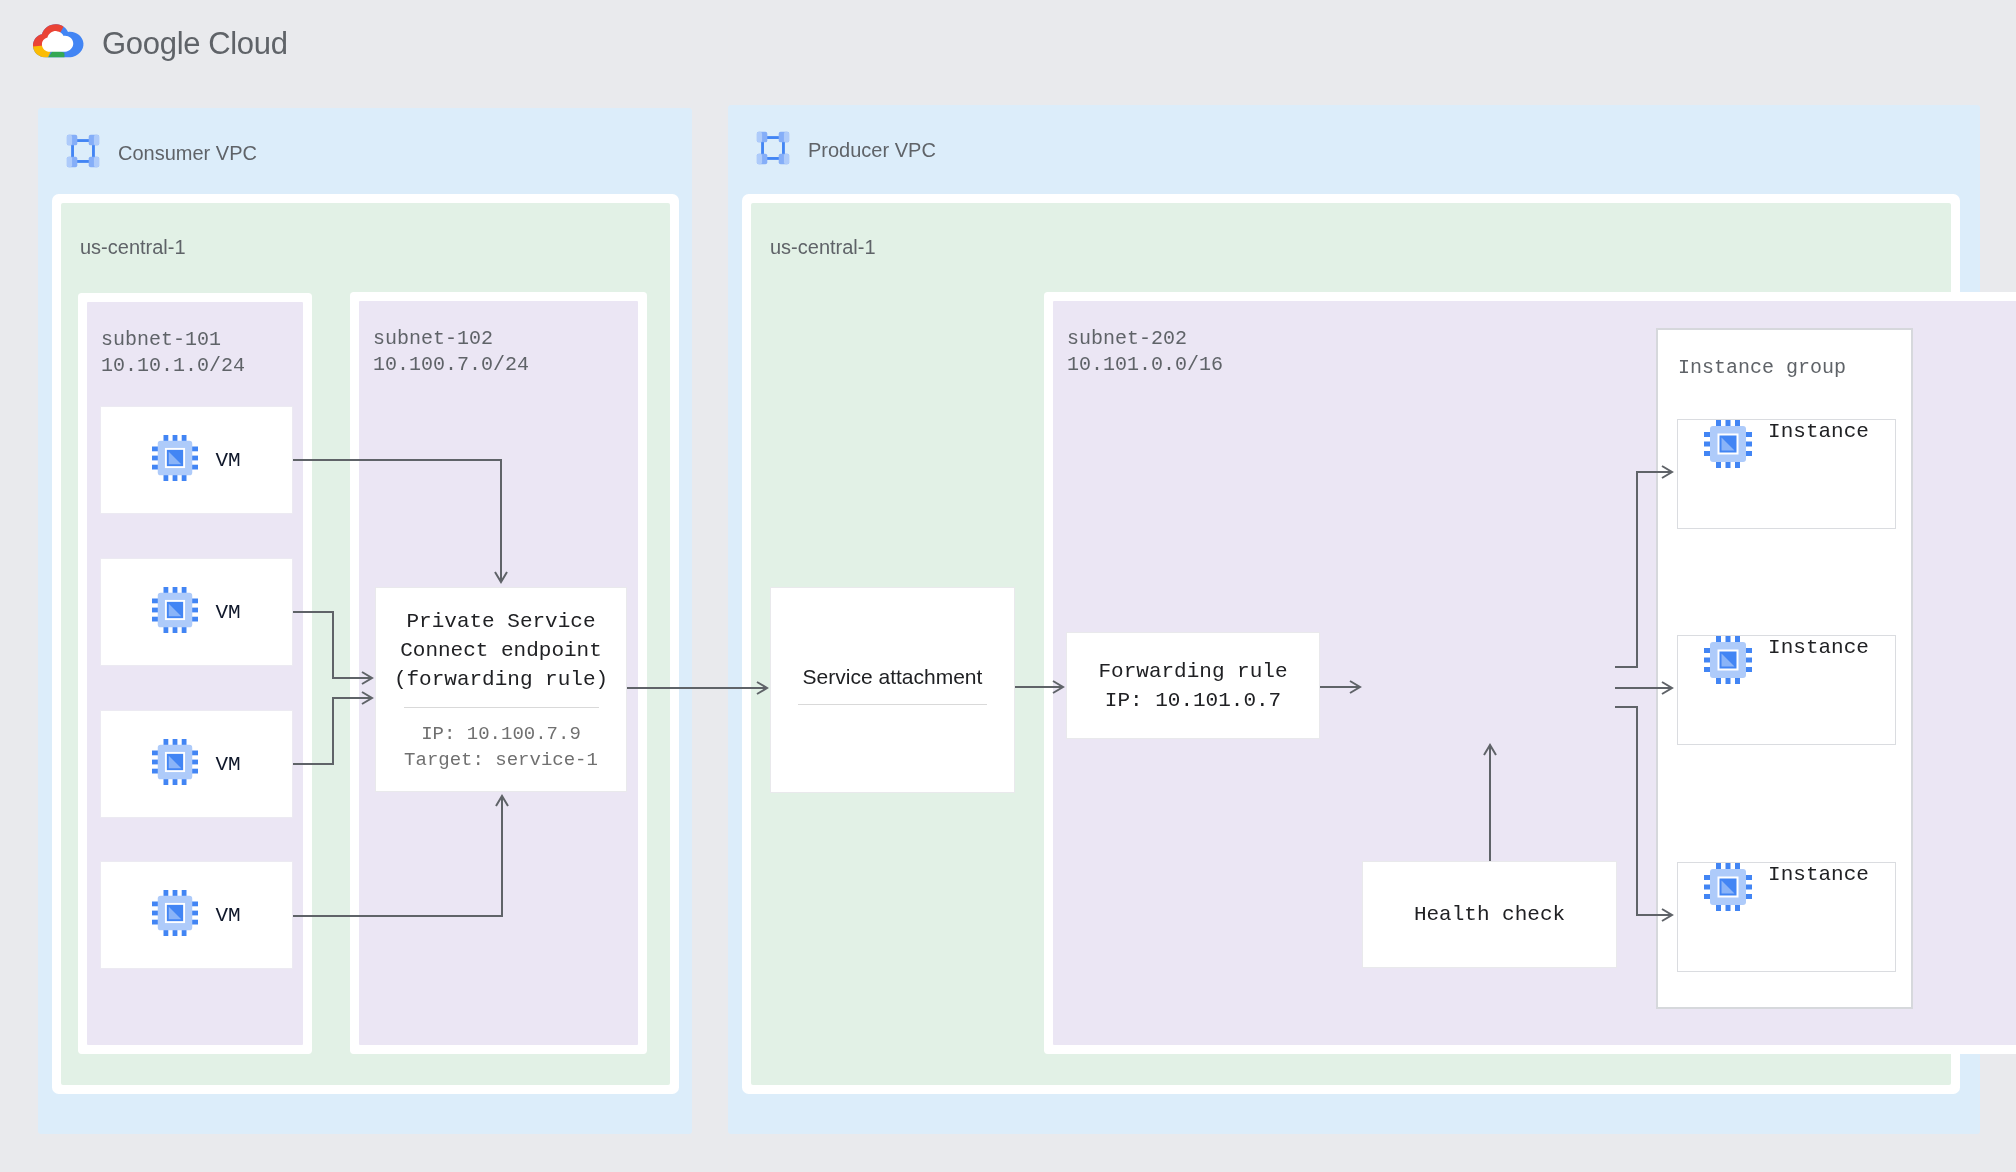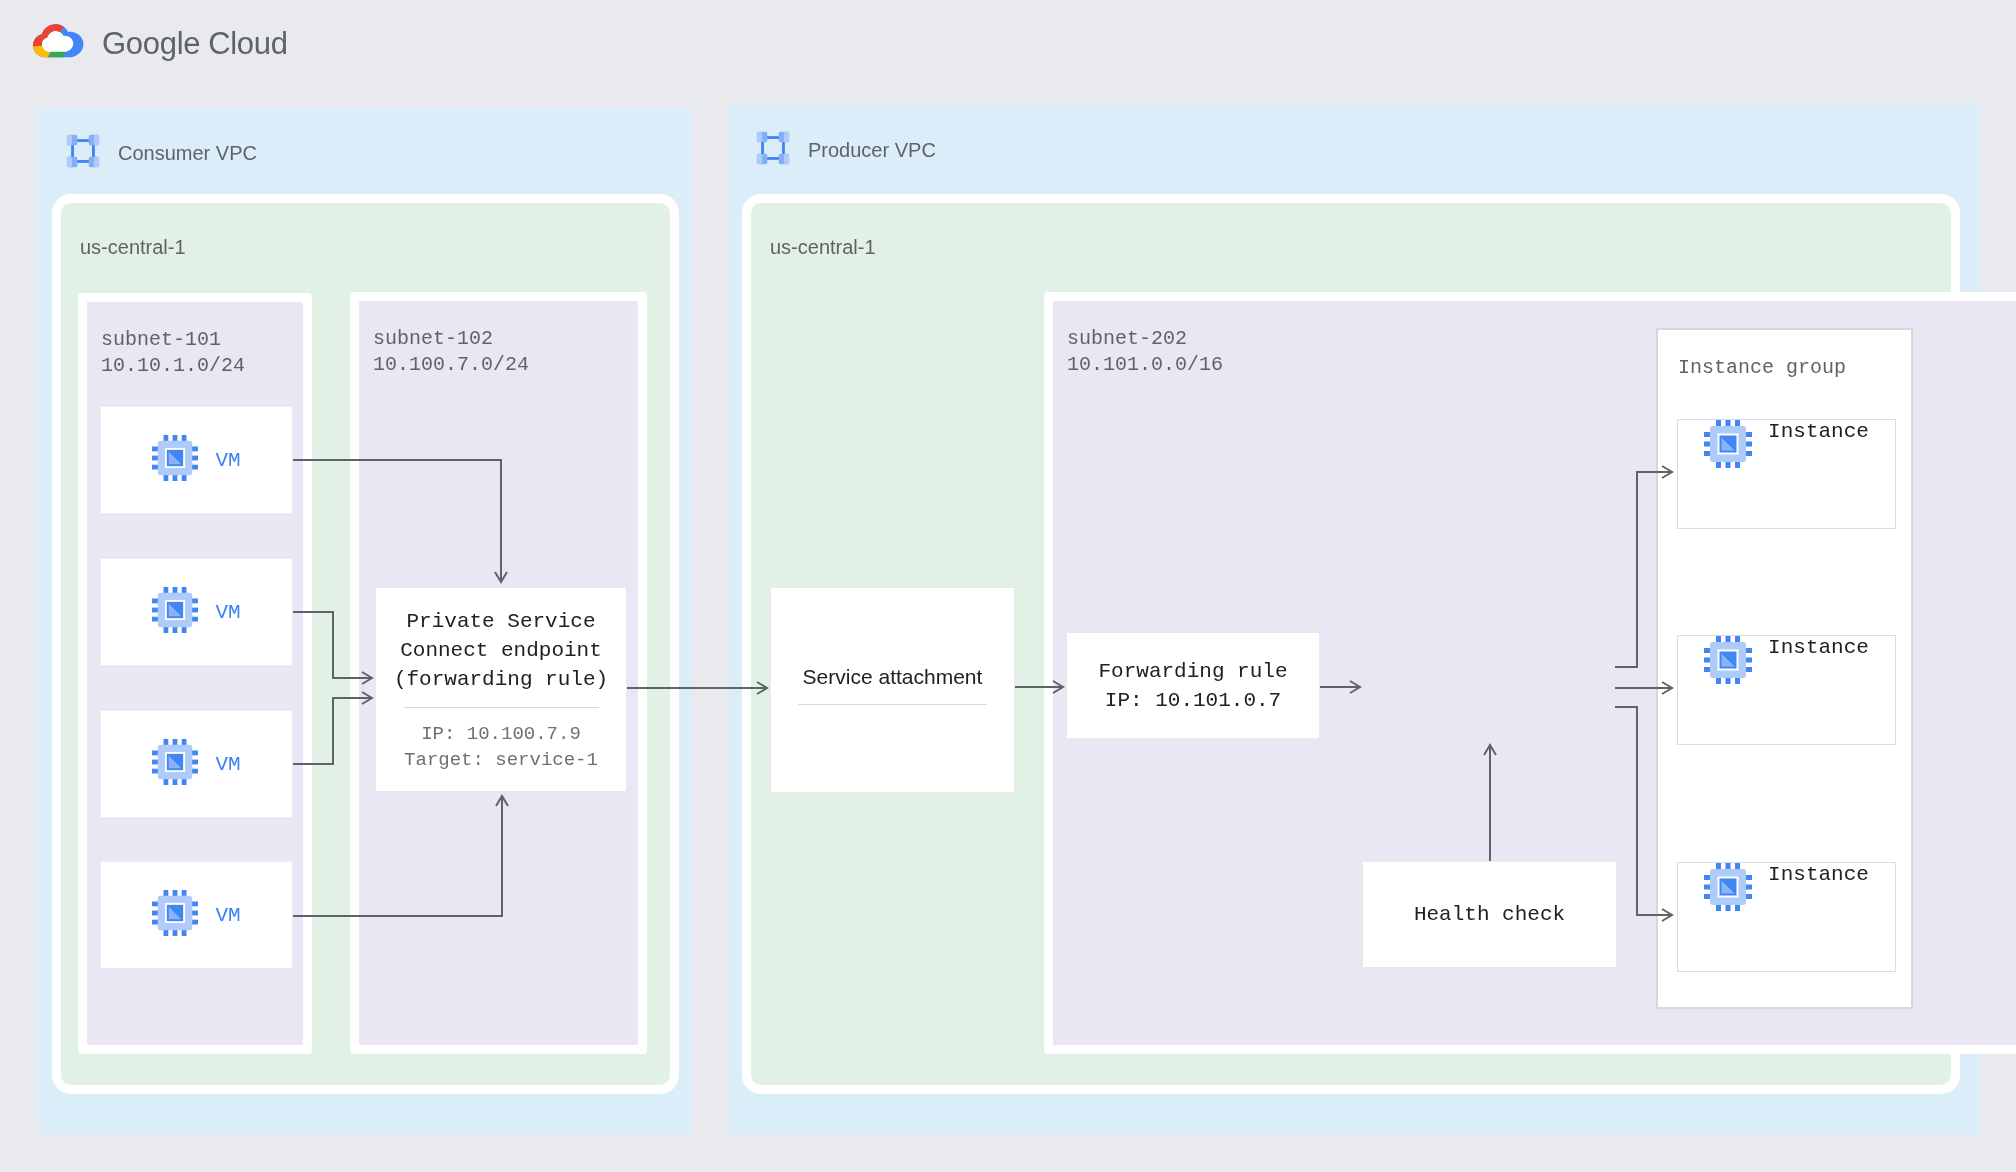--- a/index.html
+++ b/index.html
@@ -13,37 +13,37 @@
   .logo-text .c { font-weight:400; margin-left:8px; }
 
   
   .vpc { position:absolute; background:#dcedfa; border-radius:3px; }
   #consumer-vpc { left:38px; top:108px; width:654px; height:1026px; }
   #producer-vpc { left:728px; top:105px; width:1252px; height:1029px; }
   .vpc-header { position:absolute; left:26px; top:24px; display:flex; align-items:center; gap:16px; }
   .vpc-header .vpc-label { font-size:20px; color:#5f6368; }
 
   
-  .region { position:absolute; background:#e2f1e6; box-shadow:0 0 0 9px #ffffff; border-radius:10px; }
+  .region { position:absolute; background:#e2f1e6; box-shadow:0 0 0 9px #ffffff; border-radius:2px; }
   #consumer-region { left:23px; top:95px;  width:609px;  height:882px; }
   #producer-region { left:23px; top:98px;  width:1200px; height:882px; }
   .region-label { position:absolute; left:19px; top:33px; font-size:20px; color:#5f6368; }
 
   
   .subnet { position:absolute; background:#ebe6f4; box-shadow:0 0 0 9px #ffffff; border-radius:1px;font-family:Liberation Mono, monospace; }
   #subnet-101 { left:26px;  top:99px; width:216px; height:743px; }
   #subnet-102 { left:298px; top:98px; width:279px; height:744px; }
   #subnet-202 { left:302px; top:98px; width:992px; height:744px; }
   .subnet-label { position:absolute; left:14px; top:25px; font-size:20px; color:#5f6368; line-height:26px; }
 
   
   .vm { position:absolute; left:13px; width:193px; height:108px; background:#fff; border:1px solid #eceaf2;
         display:flex; align-items:center; justify-content:center; gap:17px; box-sizing:border-box; }
   .vm-1{top:104px} .vm-2{top:256px} .vm-3{top:408px} .vm-4{top:559px}
-  .vm .vm-text { font-size:21px; color:#3b82f6; }
+  .vm .vm-text { font-size:21px; color:#0f172a; }
 
   
   .node { position:absolute; background:#fff; border:1px solid #e9e9ec; box-sizing:border-box;
           display:flex; flex-direction:column; align-items:center; justify-content:center; text-align:center; }
   .node .title  { font-size:21px; color:#202124; line-height:29px; }
   .node .divider{ width:78%; height:1px; background:#d9d9d9; margin:13px 0; }
   .node .detail { font-size:19px; color:#707070; line-height:26px; }
   #psc-endpoint       { left:16px;  top:286px; width:252px; height:205px; }
   #service-attachment { left:19px;  top:384px; width:245px; height:206px; }
   #forwarding-rule    { left:13px;  top:331px; width:254px; height:107px; }

